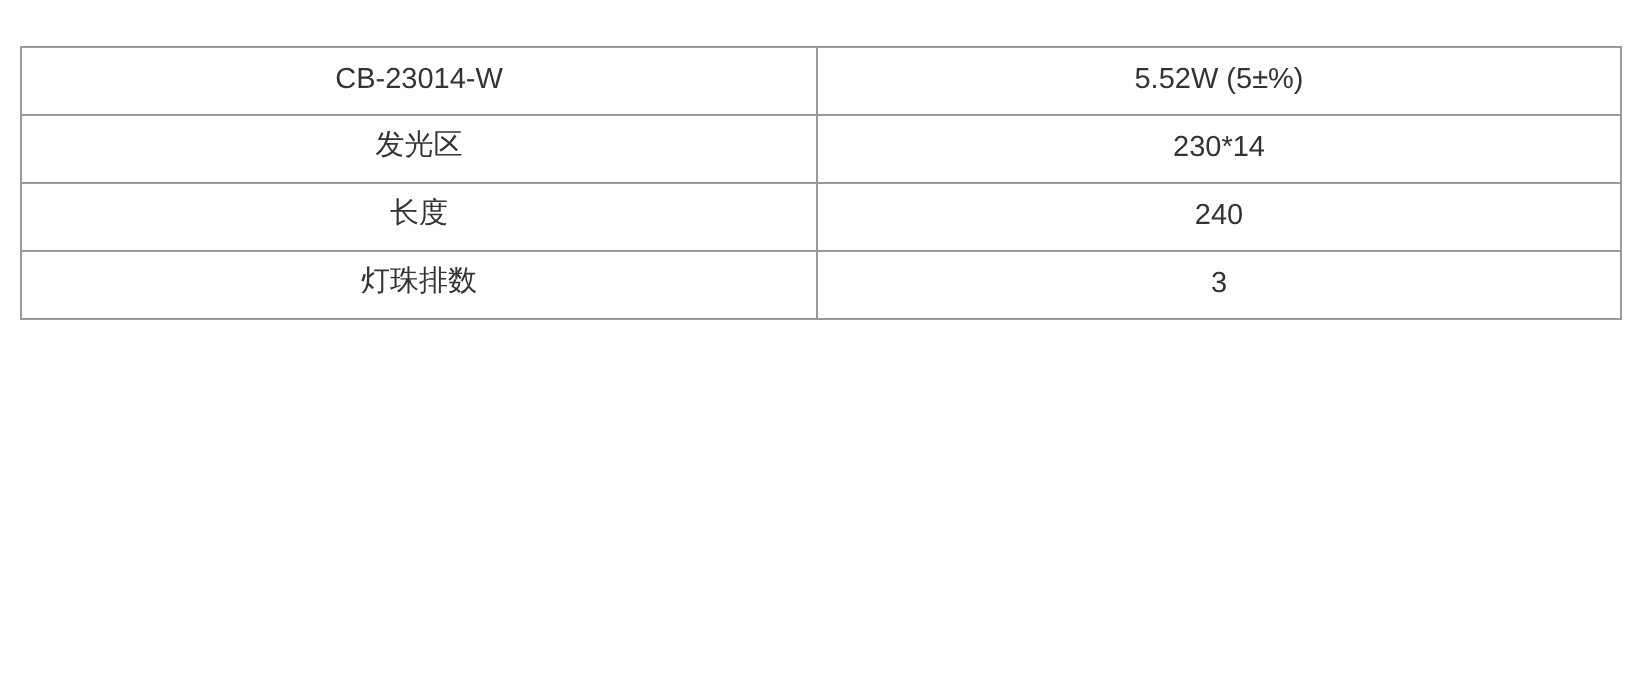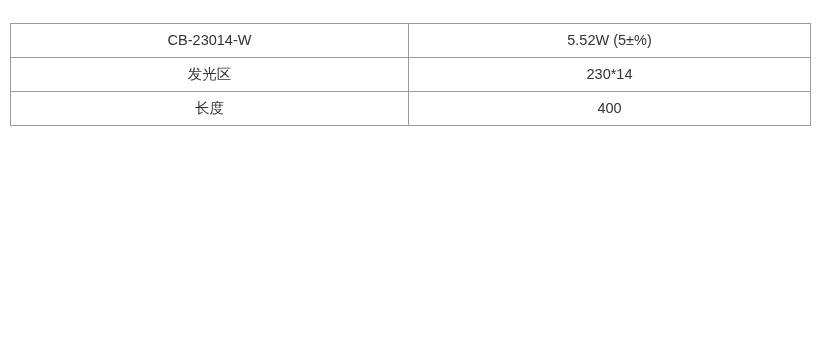--- a/index.html
+++ b/index.html
@@ -58,21 +58,21 @@
     white-space: nowrap;
     overflow: hidden;
     background: #ffffff;
   }
 
   td.cell-label { }
   td.cell-value { }
 
   
   td.cell-cjk {
-    font-family: Liberation Serif, serif;
+    font-family: Liberation Mono, monospace;
     font-size: 14px;
   }
 </style>
 </head>
 <body>
 
 <div id="page">
   <div class="spec-table-wrap">
     <table class="spec-table">
       <colgroup>
@@ -83,18 +83,22 @@
           <tr>
             <td class="cell-label">CB-23014-W</td>
             <td class="cell-value">5.52W (5±%)</td>
           </tr>
           <tr>
             <td class="cell-label cell-cjk">发光区</td>
             <td class="cell-value">230*14</td>
           </tr>
           <tr>
             <td class="cell-label cell-cjk">长度</td>
-            <td class="cell-value">400</td>
+            <td class="cell-value">240</td>
+          </tr>
+          <tr>
+            <td class="cell-label cell-cjk">灯珠排数</td>
+            <td class="cell-value">3</td>
           </tr>
         </tbody>
     </table>
   </div>
 </div>
 
 </body></html>

